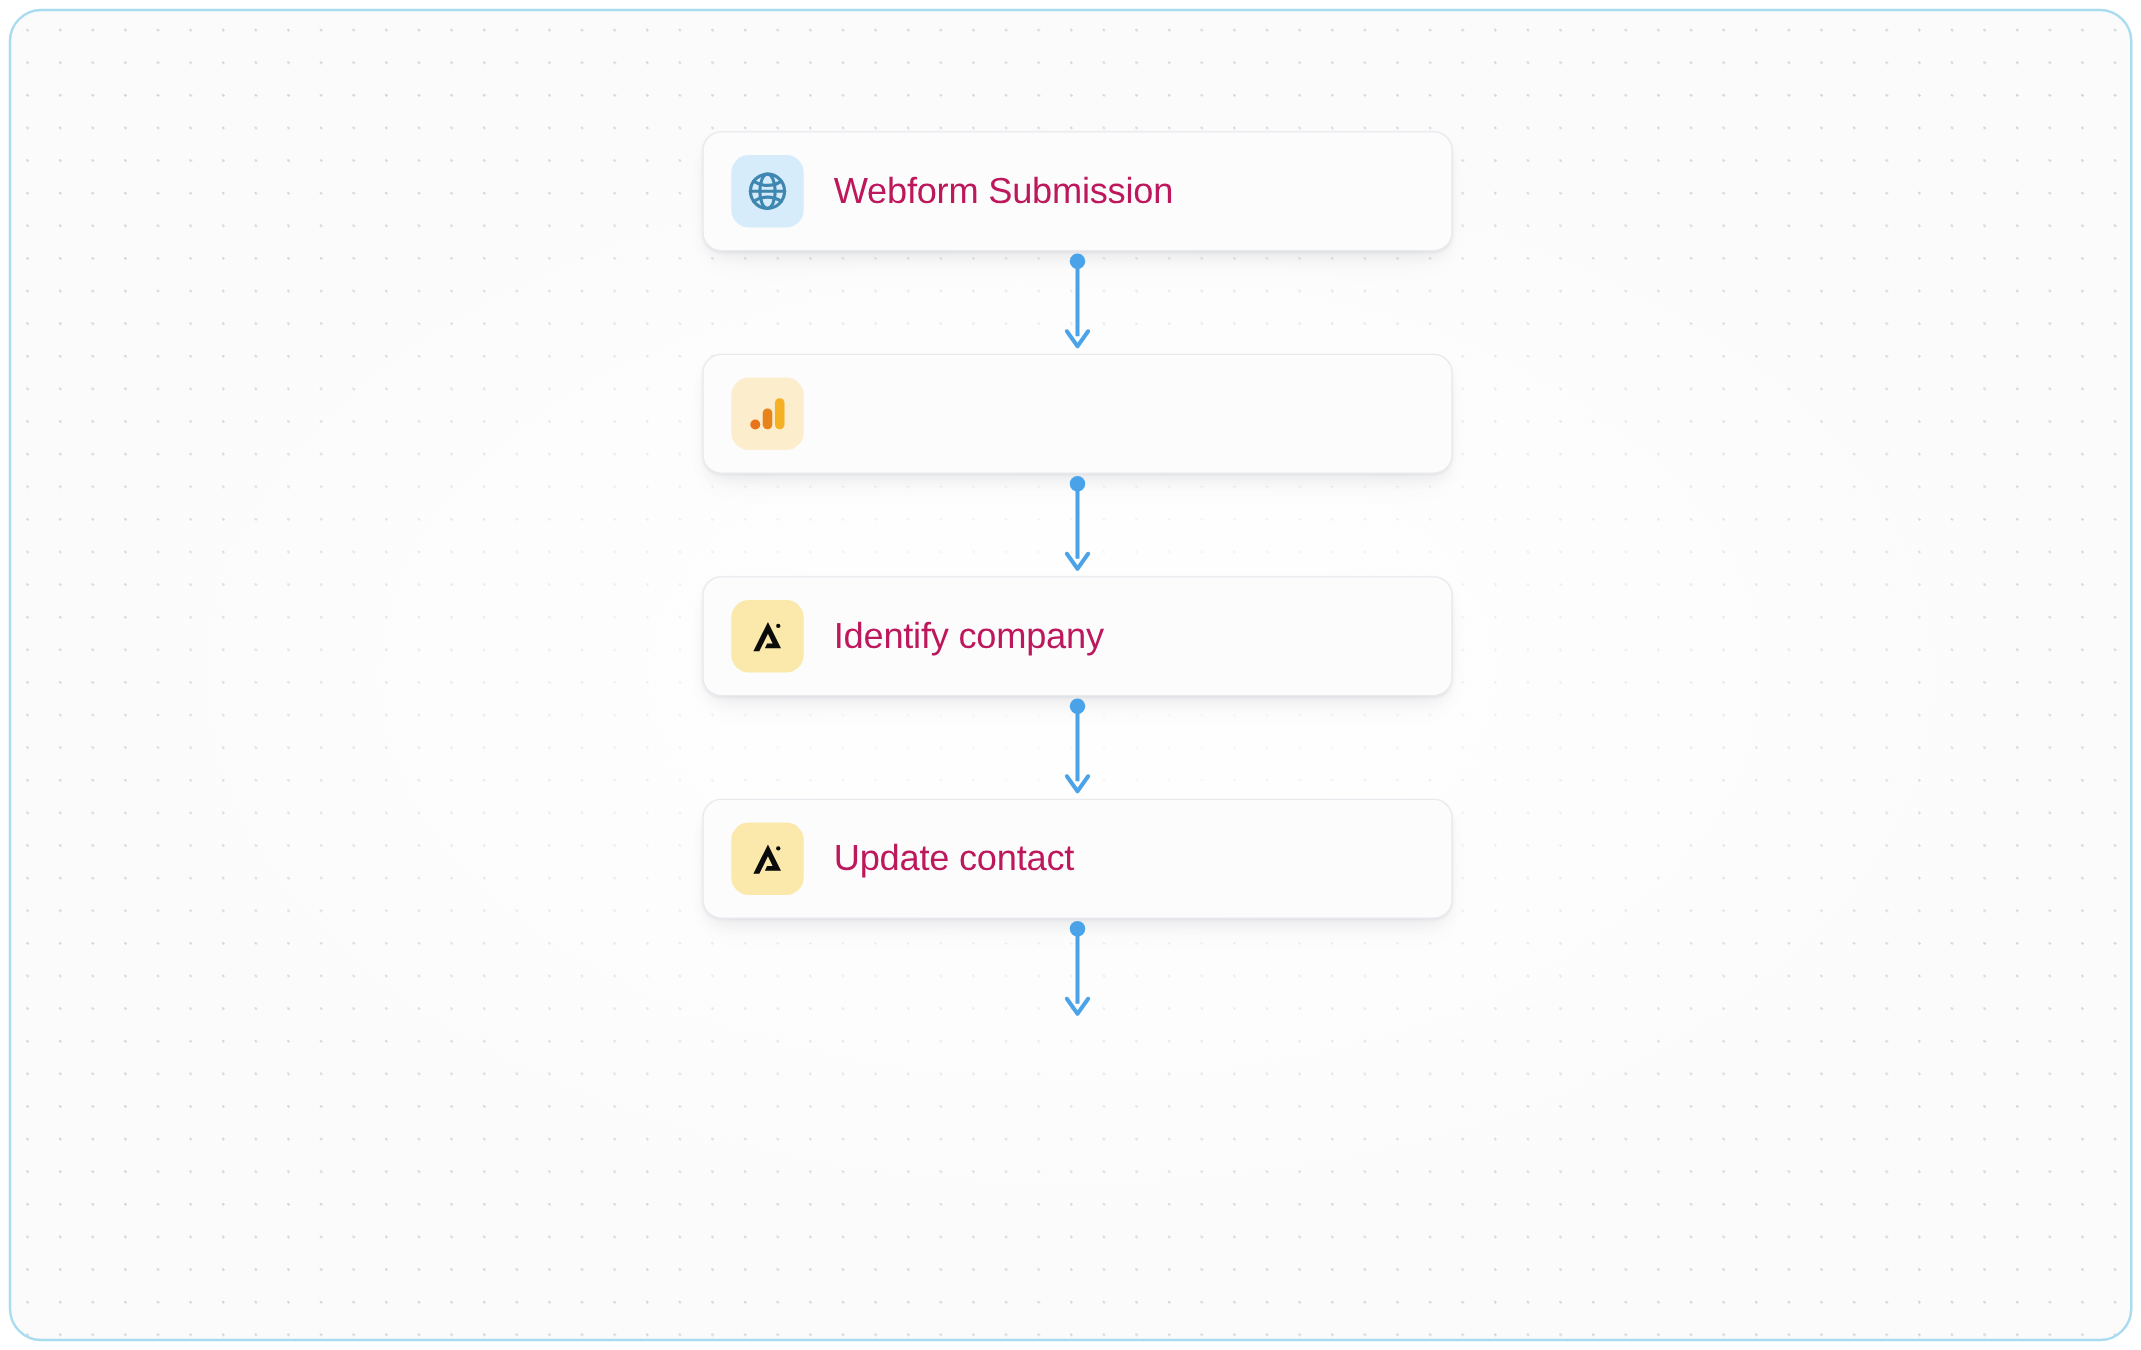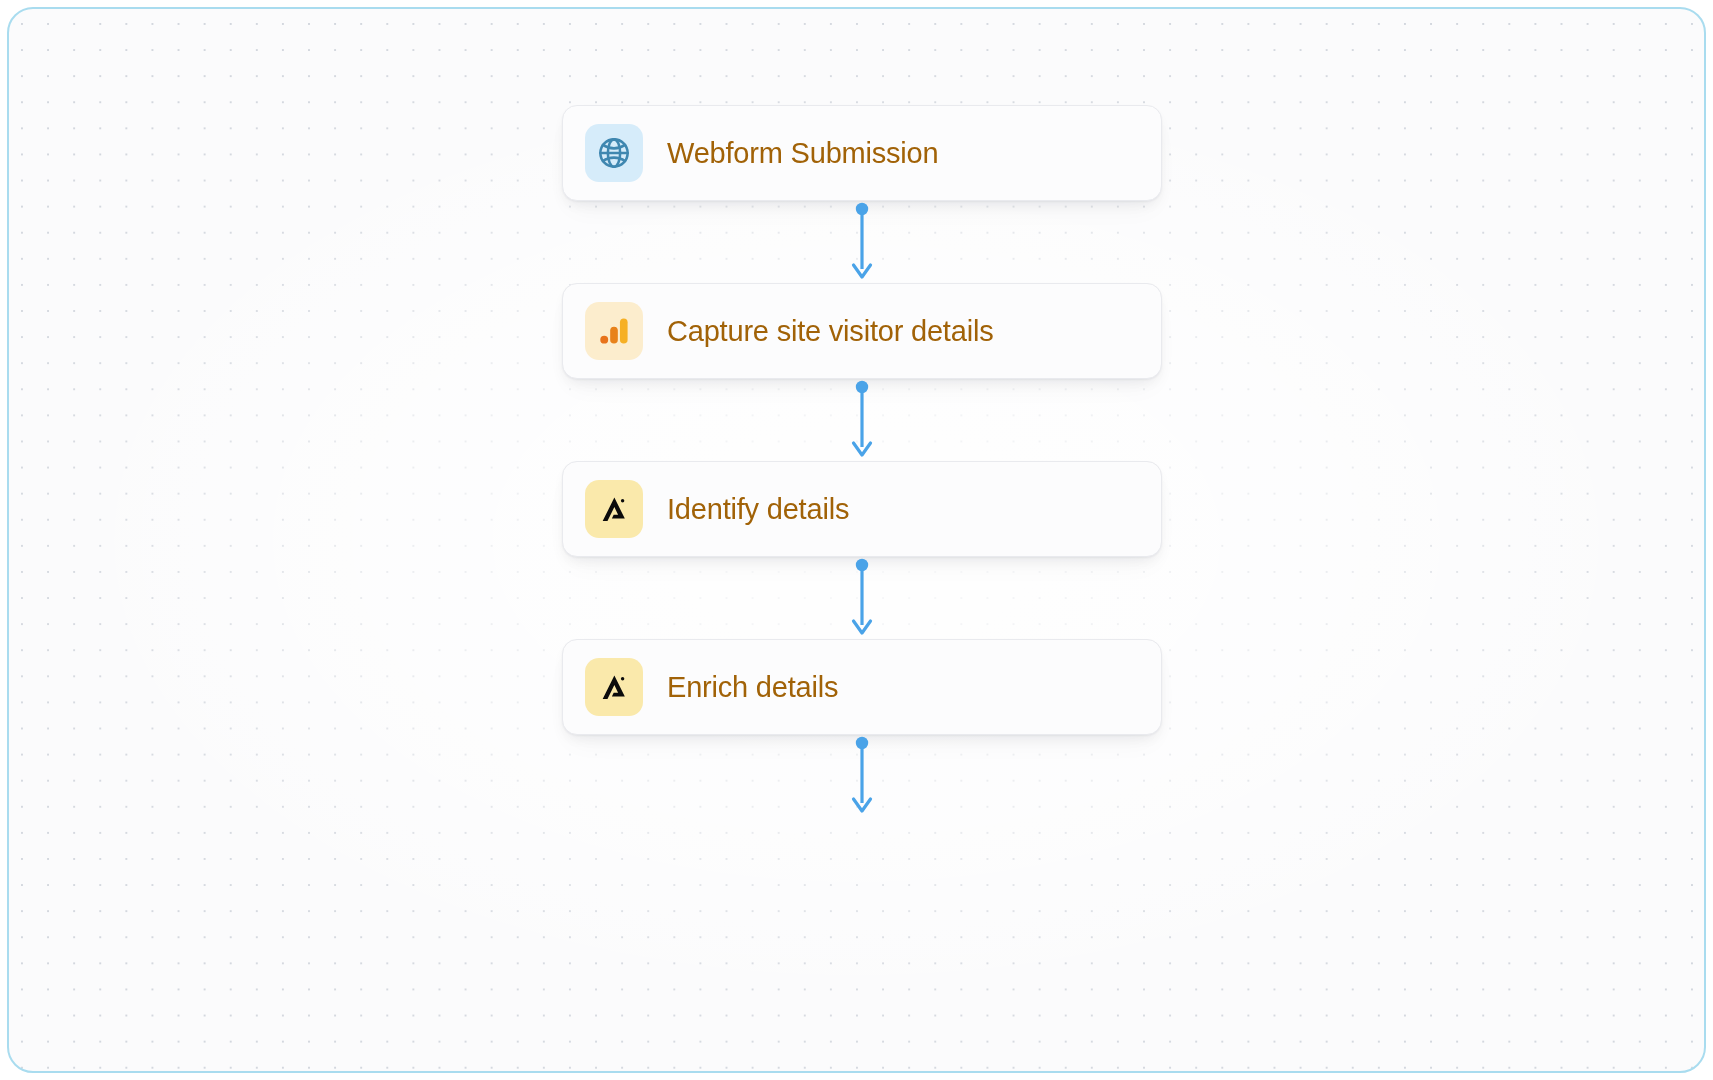--- a/index.html
+++ b/index.html
@@ -78,21 +78,21 @@
     display: flex;
     align-items: center;
     justify-content: center;
     overflow: hidden;
   }
 
   .node-label {
     margin-left: 24px;
     font-size: 29px;
     font-weight: 500;
-    color: #a16207;
+    color: #be185d;
     letter-spacing: -0.2px;
     white-space: nowrap;
   }
 
   
   .tile-globe     { background: #d6ecfa; }
   .tile-analytics { background: #fcedcd; }
   .tile-apollo    { background: #fae9ab; }
   .tile-hubspot   { background: #f9bfae; }
 
@@ -139,59 +139,58 @@
     </div>
 
     <div class="node">
       <div class="node-icon tile-analytics">
         <svg width="34" height="34" viewBox="0 0 24 24">
           <rect x="16.2" y="3.2" width="5.4" height="17.6" rx="2.7" fill="#f6b024"></rect>
           <rect x="9.3" y="9.0" width="5.4" height="11.8" rx="2.7" fill="#e8821a"></rect>
           <circle cx="5.1" cy="18.1" r="2.8" fill="#e8731a"></circle>
         </svg>
       </div>
-      <div class="node-label">Capture site visitor details</div>
     </div>
 
     <div class="connector">
       <svg width="30" height="82" viewBox="0 0 30 82">
         <circle cx="15" cy="8" r="6.2" fill="#4aa3e8"></circle>
         <line x1="15" y1="10" x2="15" y2="68" stroke="#4aa3e8" stroke-width="3.2"></line>
         <path d="M6.5 64 L15 76 L23.5 64" fill="none" stroke="#4aa3e8" stroke-width="3.2" stroke-linecap="round" stroke-linejoin="round"></path>
       </svg>
     </div>
 
     <div class="node">
       <div class="node-icon tile-apollo">
         <svg width="33" height="33" viewBox="0 0 24 24">
           <path d="M11.9 3.3 L3.4 20.4 L6.9 20.4 L11.9 10.2 L14.6 15.8 L11.4 15.8
                    L10.1 18.6 L19.5 18.6 Z" fill="#0b0b0b"></path>
           <circle cx="17.9" cy="5.6" r="1.25" fill="#0b0b0b"></circle>
         </svg>
       </div>
-      <div class="node-label">Identify details</div>
+      <div class="node-label">Identify company</div>
     </div>
 
     <div class="connector">
       <svg width="30" height="82" viewBox="0 0 30 82">
         <circle cx="15" cy="8" r="6.2" fill="#4aa3e8"></circle>
         <line x1="15" y1="10" x2="15" y2="68" stroke="#4aa3e8" stroke-width="3.2"></line>
         <path d="M6.5 64 L15 76 L23.5 64" fill="none" stroke="#4aa3e8" stroke-width="3.2" stroke-linecap="round" stroke-linejoin="round"></path>
       </svg>
     </div>
 
     <div class="node">
       <div class="node-icon tile-apollo">
         <svg width="33" height="33" viewBox="0 0 24 24">
           <path d="M11.9 3.3 L3.4 20.4 L6.9 20.4 L11.9 10.2 L14.6 15.8 L11.4 15.8
                    L10.1 18.6 L19.5 18.6 Z" fill="#0b0b0b"></path>
           <circle cx="17.9" cy="5.6" r="1.25" fill="#0b0b0b"></circle>
         </svg>
       </div>
-      <div class="node-label">Enrich details</div>
+      <div class="node-label">Update contact</div>
     </div>
 
     <div class="connector">
       <svg width="30" height="82" viewBox="0 0 30 82">
         <circle cx="15" cy="8" r="6.2" fill="#4aa3e8"></circle>
         <line x1="15" y1="10" x2="15" y2="68" stroke="#4aa3e8" stroke-width="3.2"></line>
         <path d="M6.5 64 L15 76 L23.5 64" fill="none" stroke="#4aa3e8" stroke-width="3.2" stroke-linecap="round" stroke-linejoin="round"></path>
       </svg>
     </div>
 

